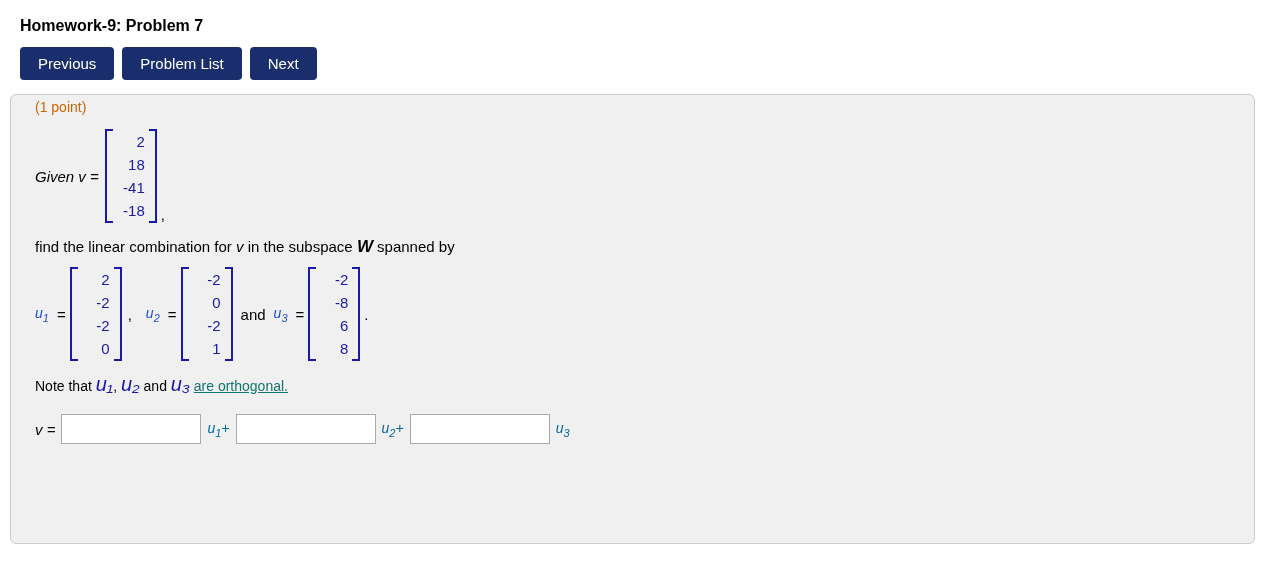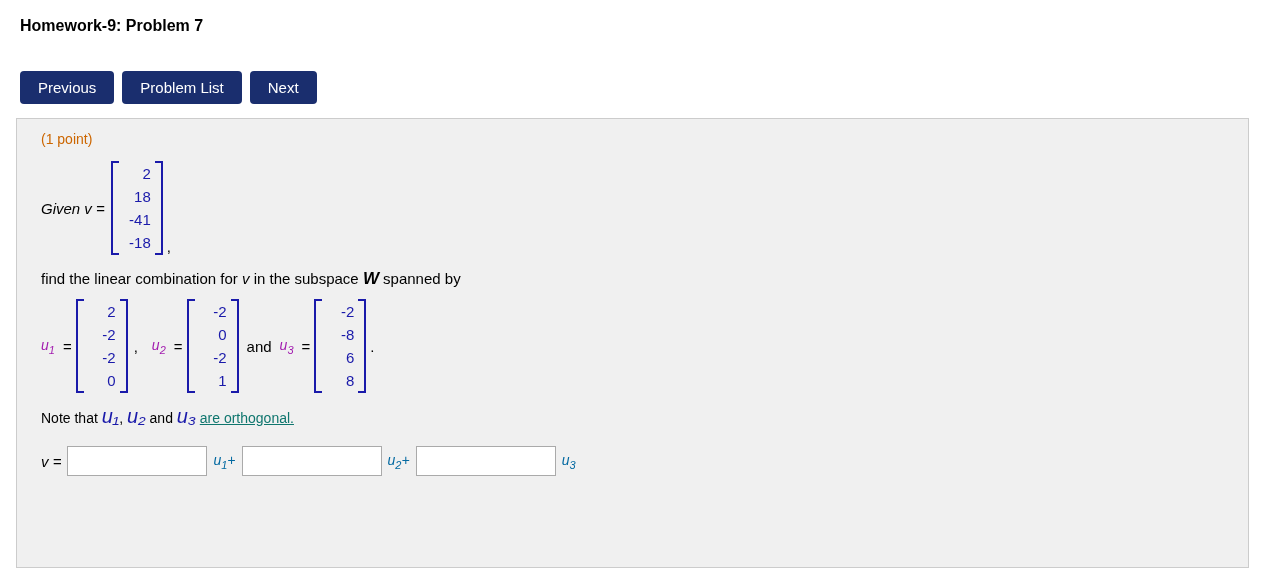--- a/index.html
+++ b/index.html
@@ -11,38 +11,37 @@
     }
     .page-title {
       font-size: 16px;
       font-weight: bold;
       padding: 17px 20px 12px 20px;
     }
     .nav-bar {
       display: flex;
       gap: 8px;
       padding: 0 20px 14px 20px;
-      margin-top: 24px;
     }
     .nav-btn {
       background: #1a2e6e;
       color: #fff;
       border: none;
       border-radius: 4px;
       padding: 8px 18px;
       font-size: 15px;
       cursor: pointer;
       font-weight: 500;
     }
     .content-area {
       background: #f0f0f0;
-      margin: 0 16px;
+      margin: 0 10px;
       border: 1px solid #ccc;
-      border-radius: 0;
-      padding: 12px 24px 28px 24px;
+      border-radius: 6px;
+      padding: 4px 24px 28px 24px;
       min-height: 450px;
     }
     .point-label {
       color: #cc6600;
       font-size: 14px;
       margin-bottom: 14px;
     }
     .given-row {
       display: flex;
       align-items: center;
@@ -94,21 +93,21 @@
     .find-text strong { font-style: italic; font-weight: bold; font-size: 17px; }
     .vectors-row {
       display: flex;
       align-items: center;
       gap: 0;
       margin: 6px 0 8px 0;
       flex-wrap: wrap;
     }
     .vec-label {
       font-size: 14px;
-      color: #a21caf;
+      color: #1d4ed8;
       margin-right: 4px;
     }
     .vec-label sub {
       font-size: 11px;
     }
     .vec-equals {
       margin: 0 4px;
       font-size: 15px;
     }
     .vec-separator {

